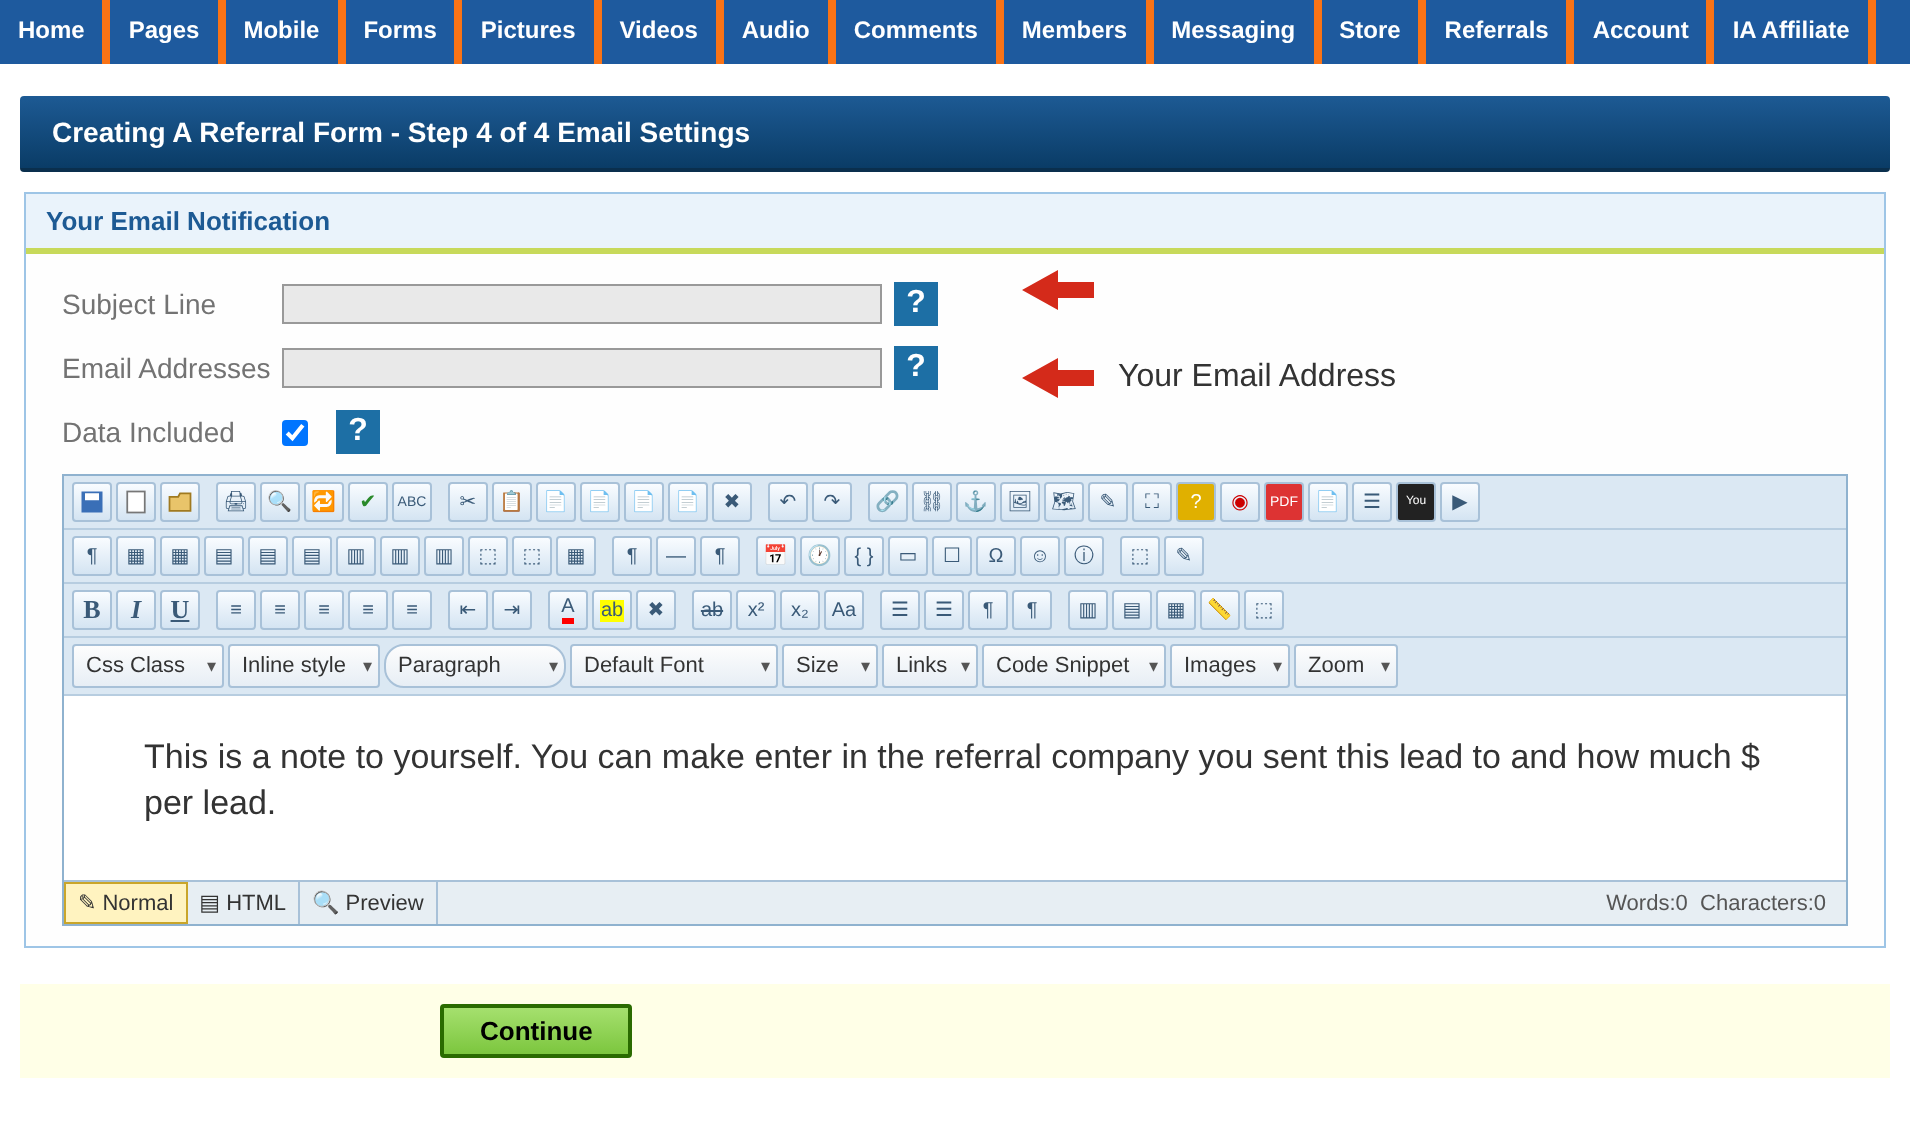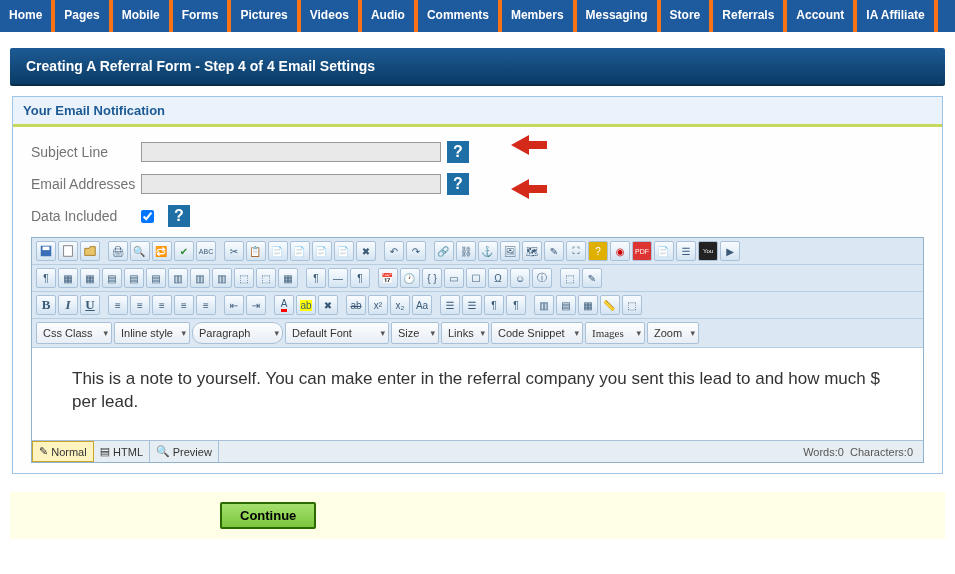--- a/index.html
+++ b/index.html
@@ -96,20 +96,21 @@
       <input class="form-input" type="text" value="" style="">
       <div class="help-btn">?</div>
     </div>
 
     <div class="annot" style="top:50px;">
       <span class="arrow">
         <svg viewBox="0 0 36 24">
             <polygon points="0,12 18,2 18,8 36,8 36,16 18,16 18,22" fill="#d42a1a"></polygon>
           </svg>
       </span>
+      <span>Your Email Address</span>
     </div>
 
     <div class="form-row">
       <div class="form-label">Data Included</div>
       <input type="checkbox" checked="" style="margin-right: 8px;">
       <div class="help-btn">?</div>
     </div>
 
     <div class="editor" style="margin-top:6px;">
 
@@ -235,21 +236,21 @@
       </div>
 
       <div class="toolbar-row">
         <div class="dd" style="width:76px;">Css Class</div>
         <div class="dd" style="width:76px;">Inline style</div>
         <div class="dd" style="width:91px;border-radius:10px;">Paragraph</div>
         <div class="dd" style="width:104px;">Default Font</div>
         <div class="dd" style="width:48px;">Size</div>
         <div class="dd" style="width:48px;">Links</div>
         <div class="dd" style="width:92px;">Code Snippet</div>
-        <div class="dd" style="width:60px;font-family:Liberation Serif, serif;">Images</div>
+        <div class="dd" style="width:60px;">Images</div>
         <div class="dd" style="width:52px;">Zoom</div>
       </div>
 
       <div class="editor-content">This is a note to yourself. You can make enter in the referral company you sent this lead to and how much $ per lead.</div>
 
       <div class="editor-footer">
         <div class="mode-tabs">
           <div class="mode-tab active">
               <span>✎</span>
               <span>Normal</span>

